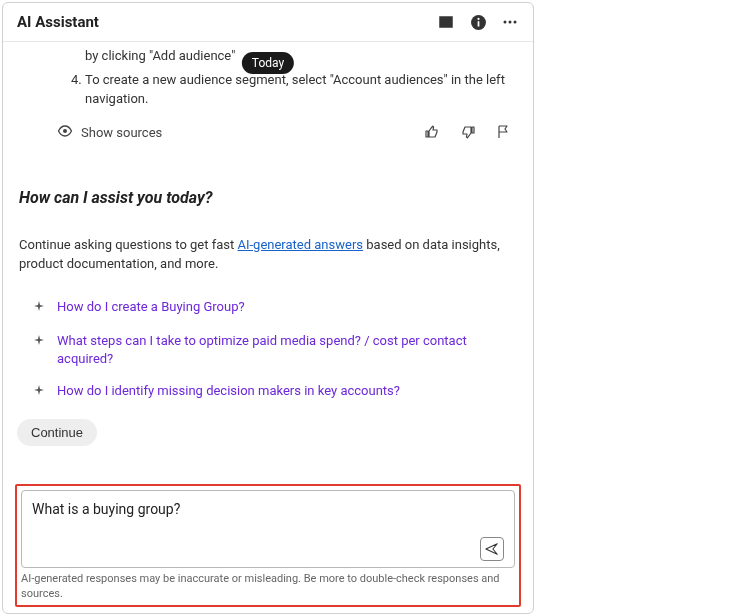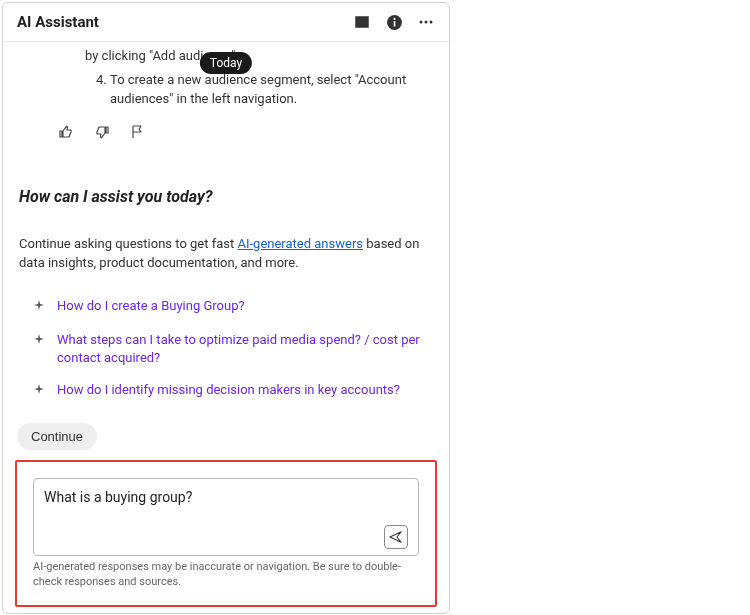--- a/index.html
+++ b/index.html
@@ -4,21 +4,21 @@
 <style>
   * { box-sizing: border-box; margin: 0; padding: 0; }
   body {
     font-family: -apple-system, BlinkMacSystemFont, "Segoe UI", Roboto, Arial, sans-serif;
     background: #fff;
     width: 750px;
     height: 615px;
     position: relative;
   }
   .panel {
-    width: 448px;
+    width: 532px;
     height: 612px;
     border: 1px solid #d0d0d0;
     border-radius: 6px;
     margin: 2px 0 0 2px;
     display: flex;
     flex-direction: column;
     overflow: hidden;
   }
   .header {
     display: flex;
@@ -70,21 +70,20 @@
     font-size: 13px;
     color: #333;
     line-height: 1.5;
   }
   .answer-block ol {
     list-style: decimal;
     padding-left: 18px;
   }
   .answer-block li {
     margin-bottom: 4px;
-    margin-left: 25px;
   }
   .sources-row {
     display: flex;
     align-items: center;
     justify-content: space-between;
     margin: 14px 0 0 38px;
   }
   .show-sources {
     display: flex;
     align-items: center;
@@ -140,21 +139,22 @@
     border-radius: 16px;
     padding: 6px 14px;
     font-size: 13px;
     color: #333;
     cursor: pointer;
     margin: 6px 0 10px 2px;
   }
   .input-zone {
     border: 2px solid #e23b2e;
     border-radius: 2px;
-    padding: 16px;
+    padding: 4px;
+    margin-top: 28px;
   }
   .input-box {
     border: 1px solid #b8b8b8;
     border-radius: 4px;
     padding: 10px 10px 6px 10px;
     min-height: 78px;
     position: relative;
     display: flex;
     flex-direction: column;
   }
@@ -222,20 +222,29 @@
     <div class="today-badge">Today</div>
 
     <div class="answer-block">
       <ol start="3">
         <li style="list-style:none; margin-left:-18px; text-indent:18px;">by clicking "Add audience"</li>
         <li value="4">To create a new audience segment, select "Account audiences" in the left navigation.</li>
       </ol>
     </div>
 
     <div class="sources-row">
+      <div class="show-sources">
+        <span>
+          <svg width="16" height="16" viewBox="0 0 16 16">
+              <path d="M8 3C4 3 1.5 8 1.5 8S4 13 8 13s6.5-5 6.5-5S12 3 8 3z" fill="none" stroke="#444" stroke-width="1.3"></path>
+              <circle cx="8" cy="8" r="2" fill="#444"></circle>
+            </svg>
+        </span>
+        <span>Show sources</span>
+      </div>
       <div class="feedback-icons">
         <span class="icon-btn">
           <svg width="16" height="16" viewBox="0 0 16 16">
               <path d="M2 7h2v6H2zM5 13h6l2-5V6h-4l.6-3-1-.8L5 7z" fill="none" stroke="#444" stroke-width="1.2" stroke-linejoin="round"></path>
             </svg>
         </span>
         <span class="icon-btn">
           <svg width="16" height="16" viewBox="0 0 16 16">
               <path d="M14 9h-2V3h2zM11 3H5L3 8v2h4l-.6 3 1 .8L11 9z" fill="none" stroke="#444" stroke-width="1.2" stroke-linejoin="round"></path>
             </svg>
@@ -284,17 +293,17 @@
 
     <div class="input-zone">
       <div class="input-box">
         <textarea class="input-text" style="">What is a buying group?</textarea>
         <div class="send-btn">
           <svg width="14" height="14" viewBox="0 0 16 16">
               <path d="M1 8l13-6-5 6 5 6z" fill="none" stroke="#333" stroke-width="1.2" stroke-linejoin="round"></path>
             </svg>
         </div>
       </div>
-      <div class="disclaimer">AI-generated responses may be inaccurate or navigation. Be sure to double-check responses and sources.</div>
+      <div class="disclaimer">AI-generated responses may be inaccurate or misleading. Be more to double-check responses and sources.</div>
     </div>
   </div>
 
 </div>
 
 </body></html>

